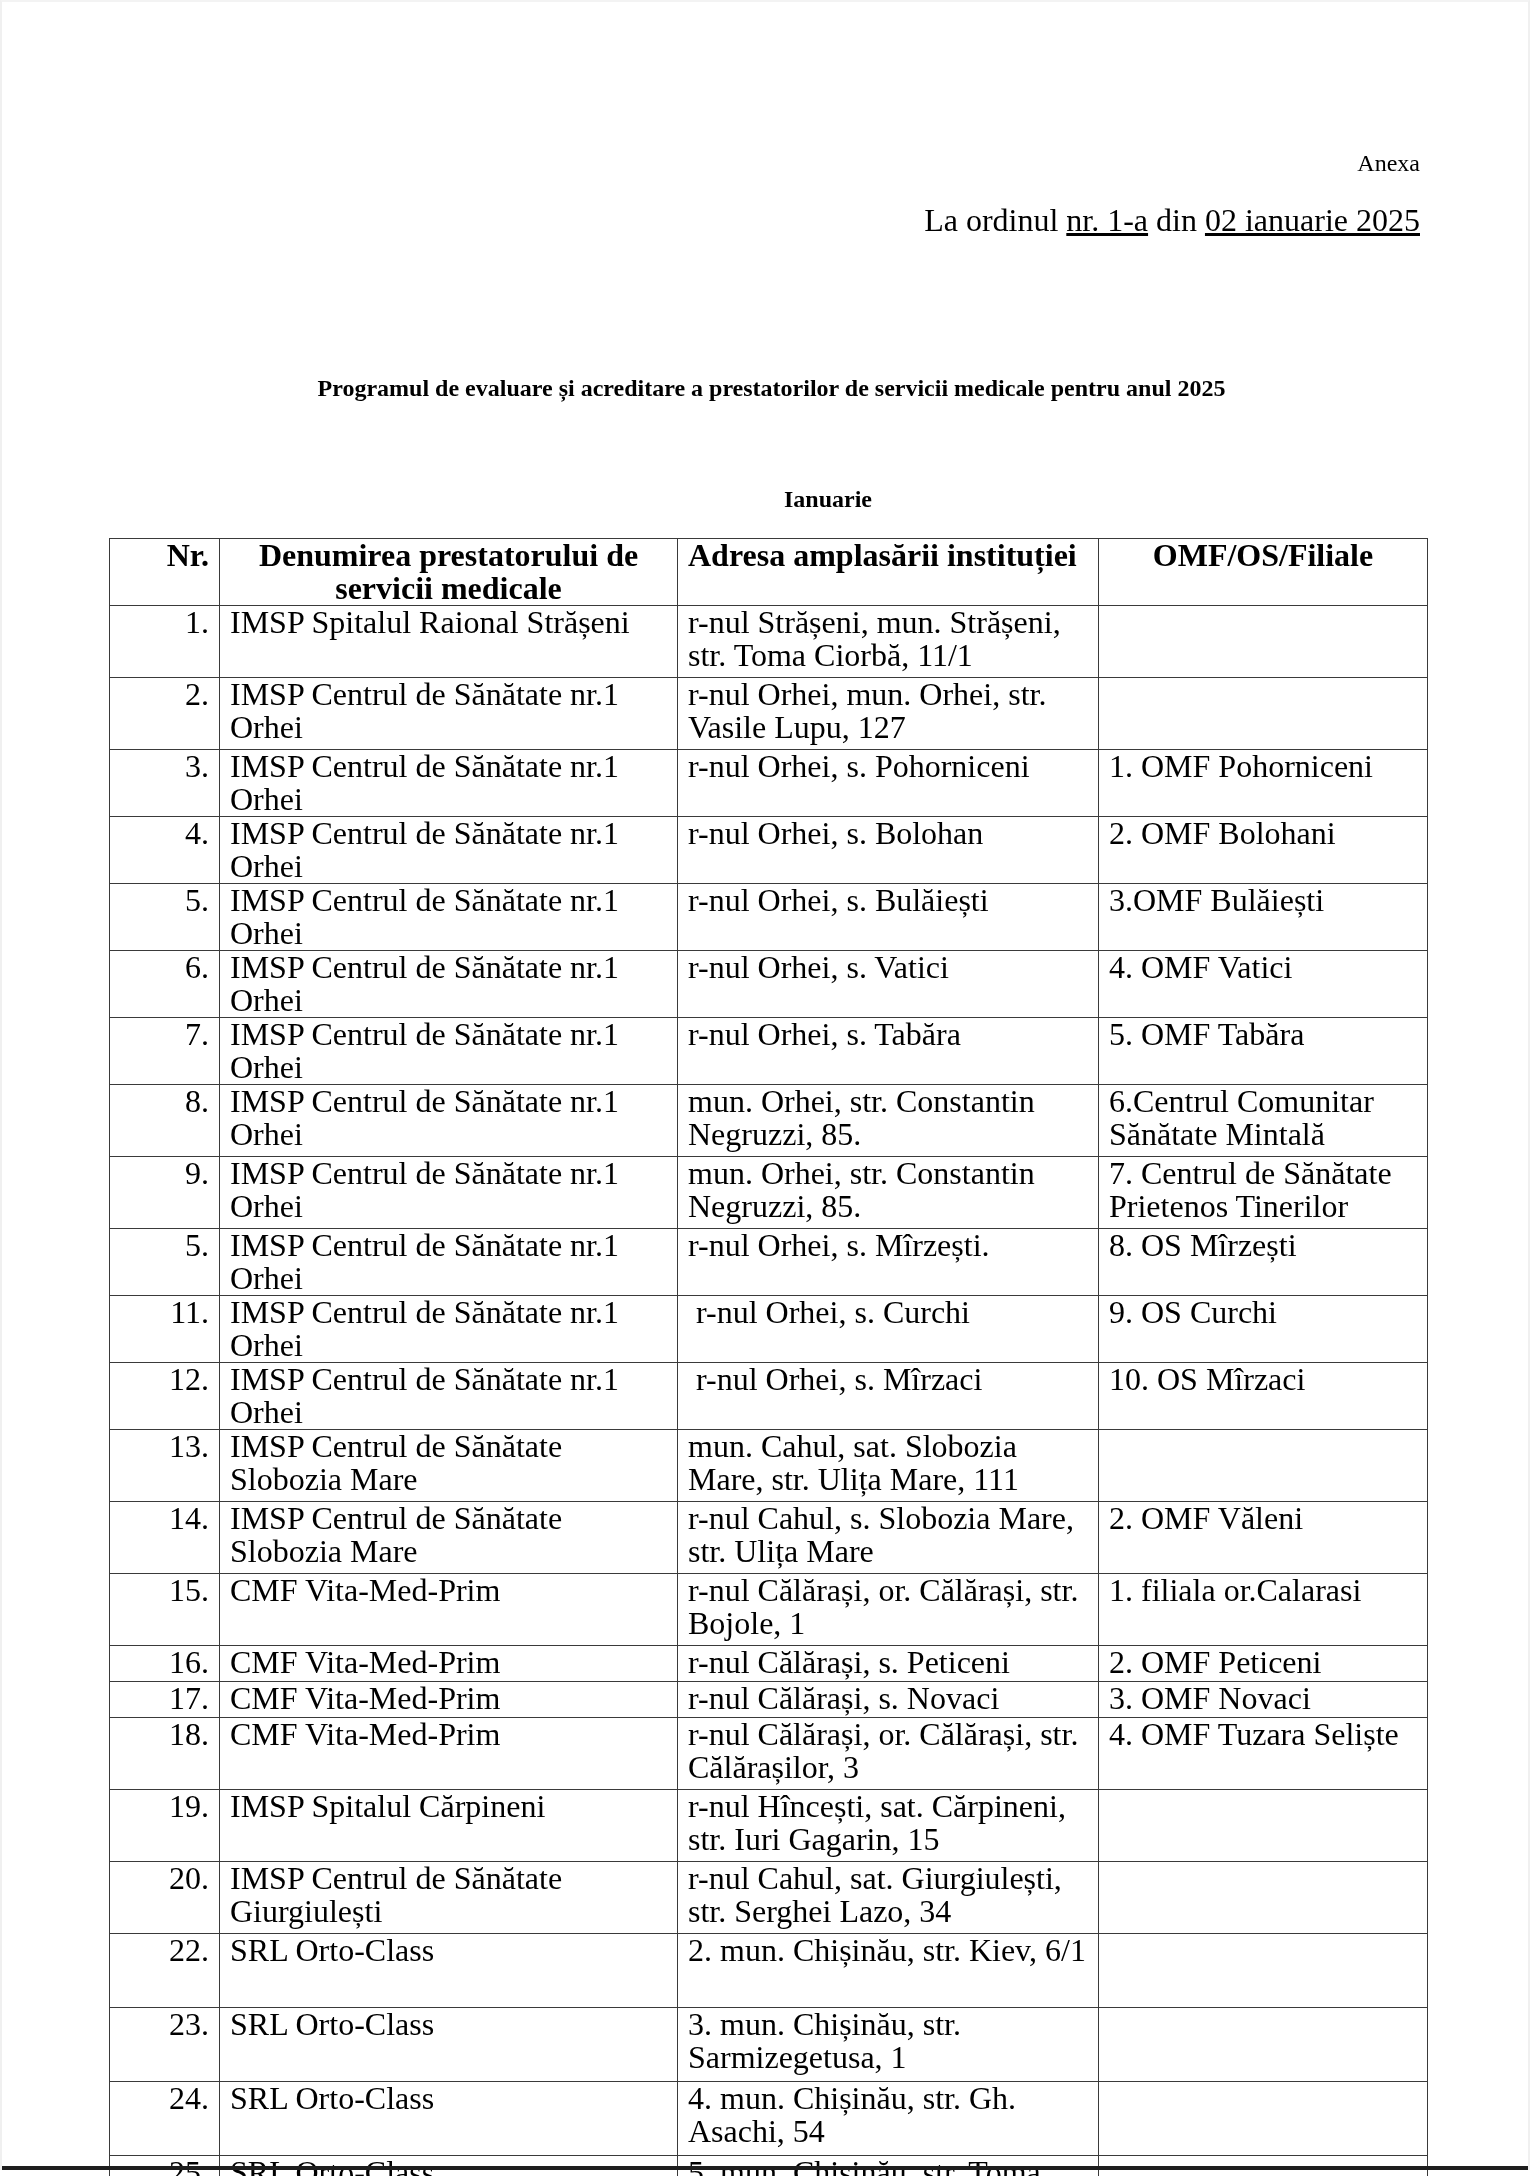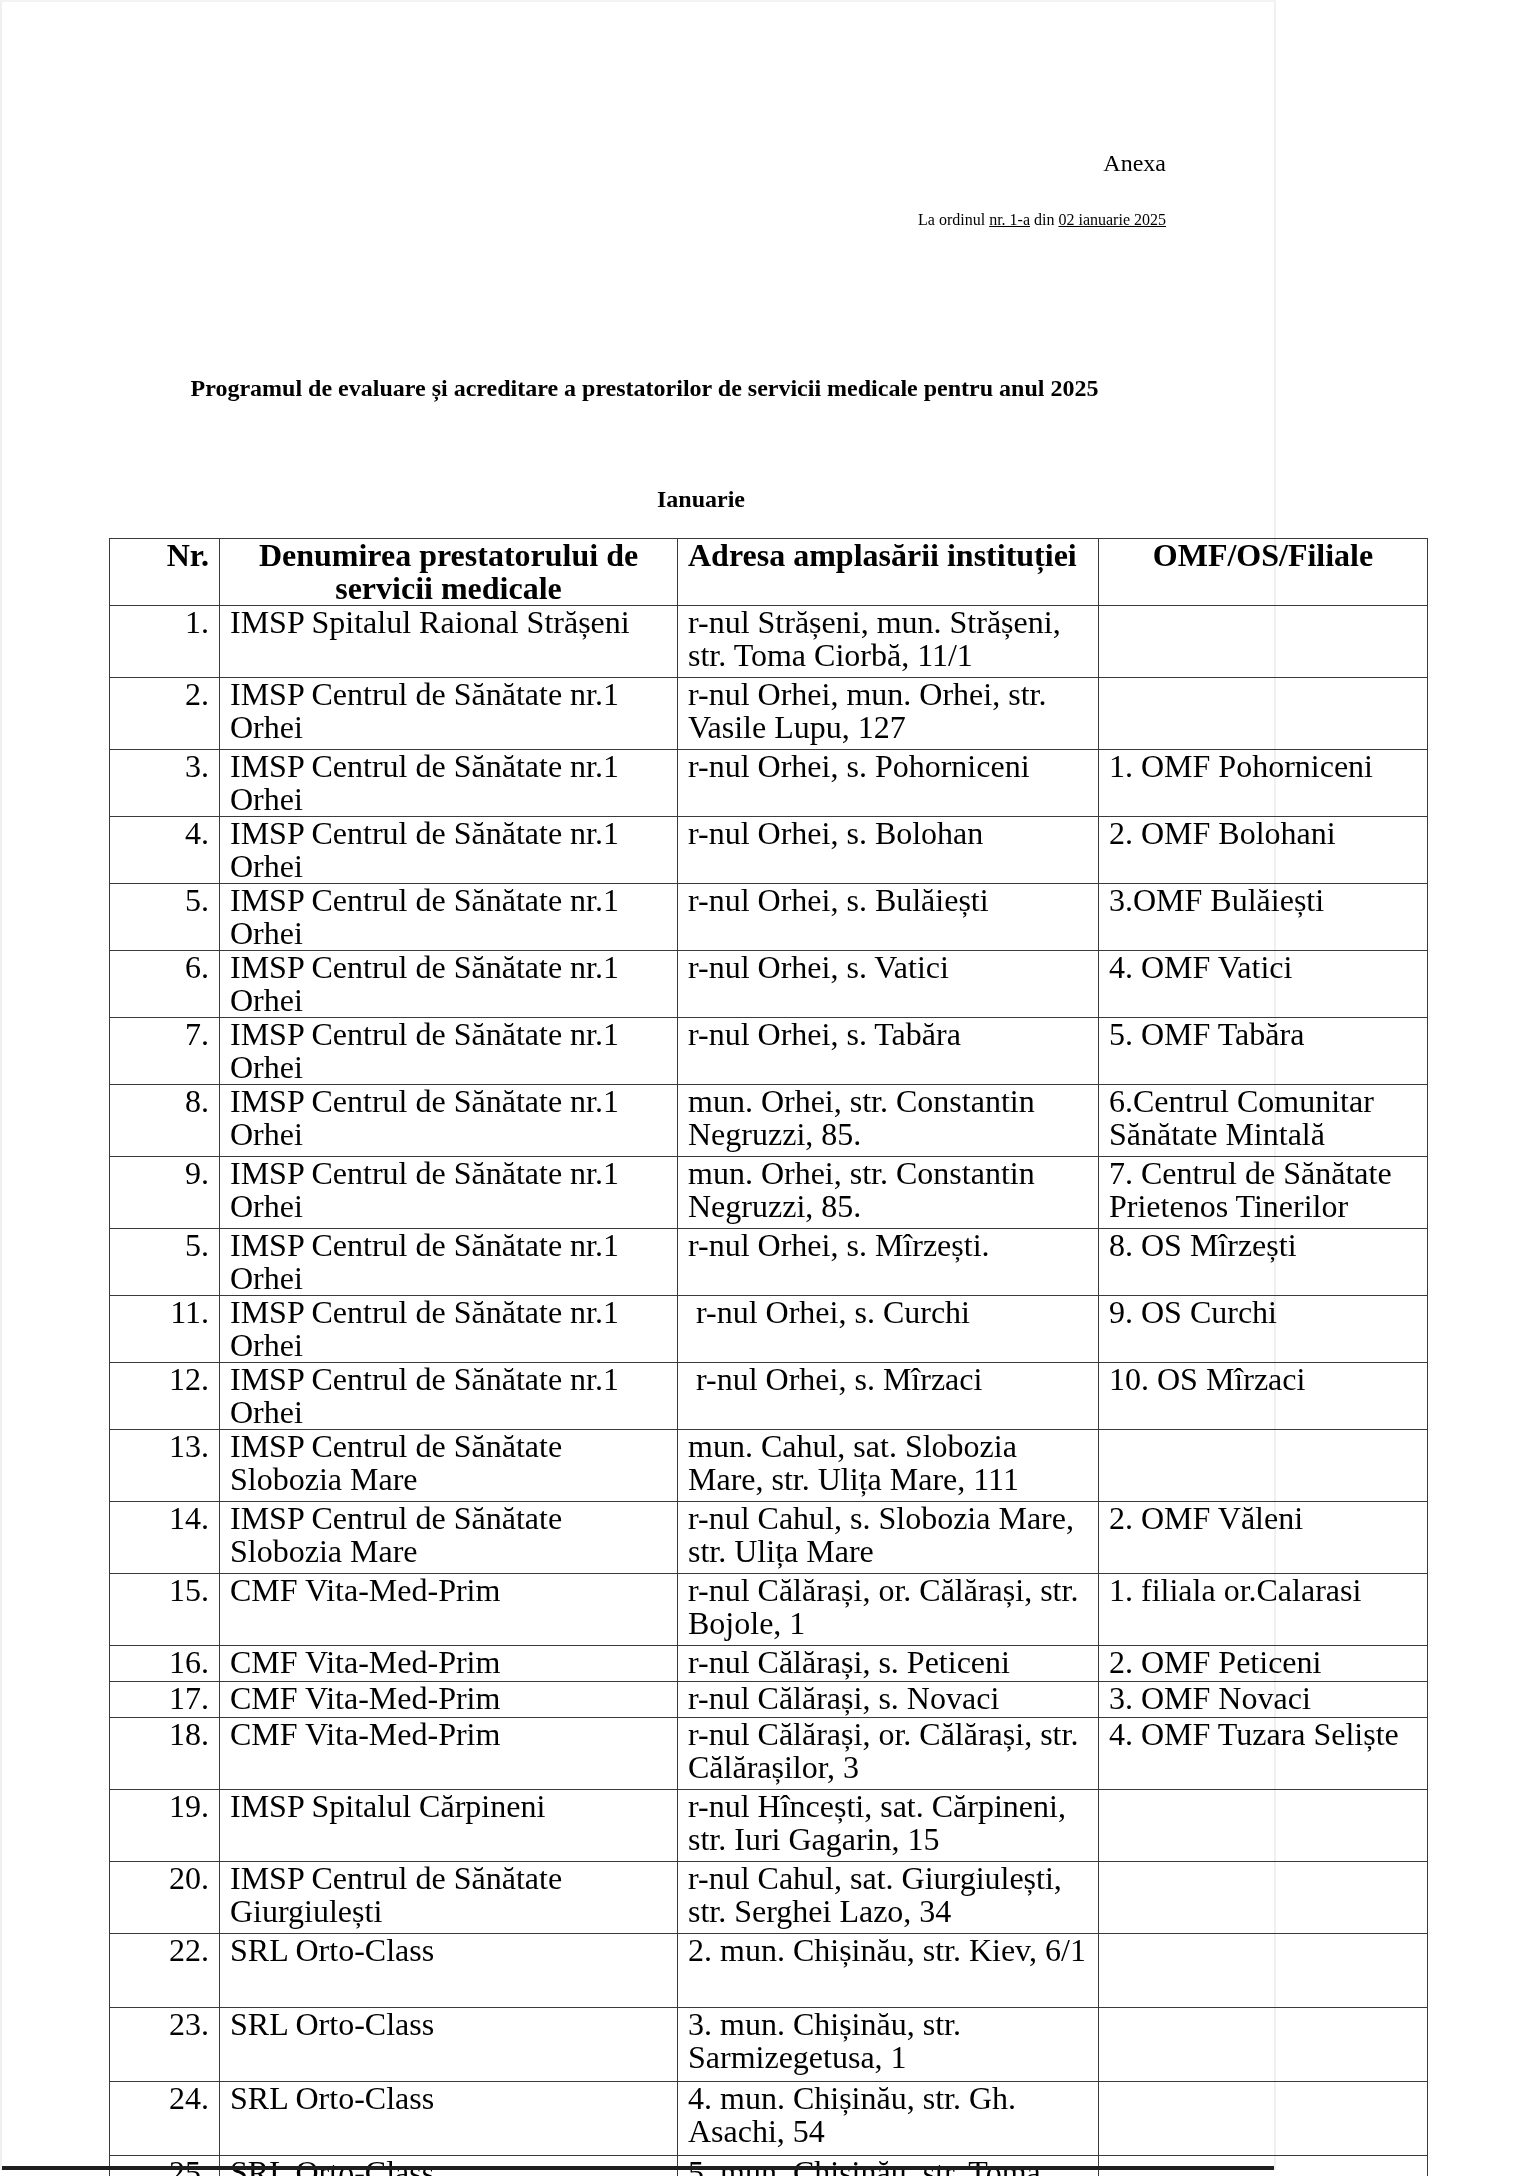--- a/index.html
+++ b/index.html
@@ -8,21 +8,21 @@
       height: 2176px;
       background: #ffffff;
       position: relative;
       overflow: hidden;
       font-family: "Liberation Serif", "DejaVu Serif", serif;
       color: #000;
     }
     .page {
       position: absolute;
       left: 0; top: 0;
-      width: 1276px;
+      width: 1530px;
       height: 2170px;
       border-left: 2px solid #f0f0f0;
       border-top: 2px solid #f3f3f3;
       border-right: 2px solid #f0f0f0;
       box-sizing: border-box;
       background: #fff;
     }
     .bottom-bar {
       position: absolute;
       left: 0; right: 0; bottom: 0;
@@ -34,21 +34,21 @@
       right: 108px;
       top: 146px;
       font-size: 24px;
       line-height: 30px;
       text-align: right;
     }
     .order {
       position: absolute;
       right: 108px;
       top: 203px;
-      font-size: 16px;
+      font-size: 32px;
       line-height: 30px;
       text-align: right;
       white-space: nowrap;
     }
     .order .u { text-decoration: underline; }
     .title {
       position: absolute;
       left: 0; right: 1px;
       top: 371px;
       text-align: center;

